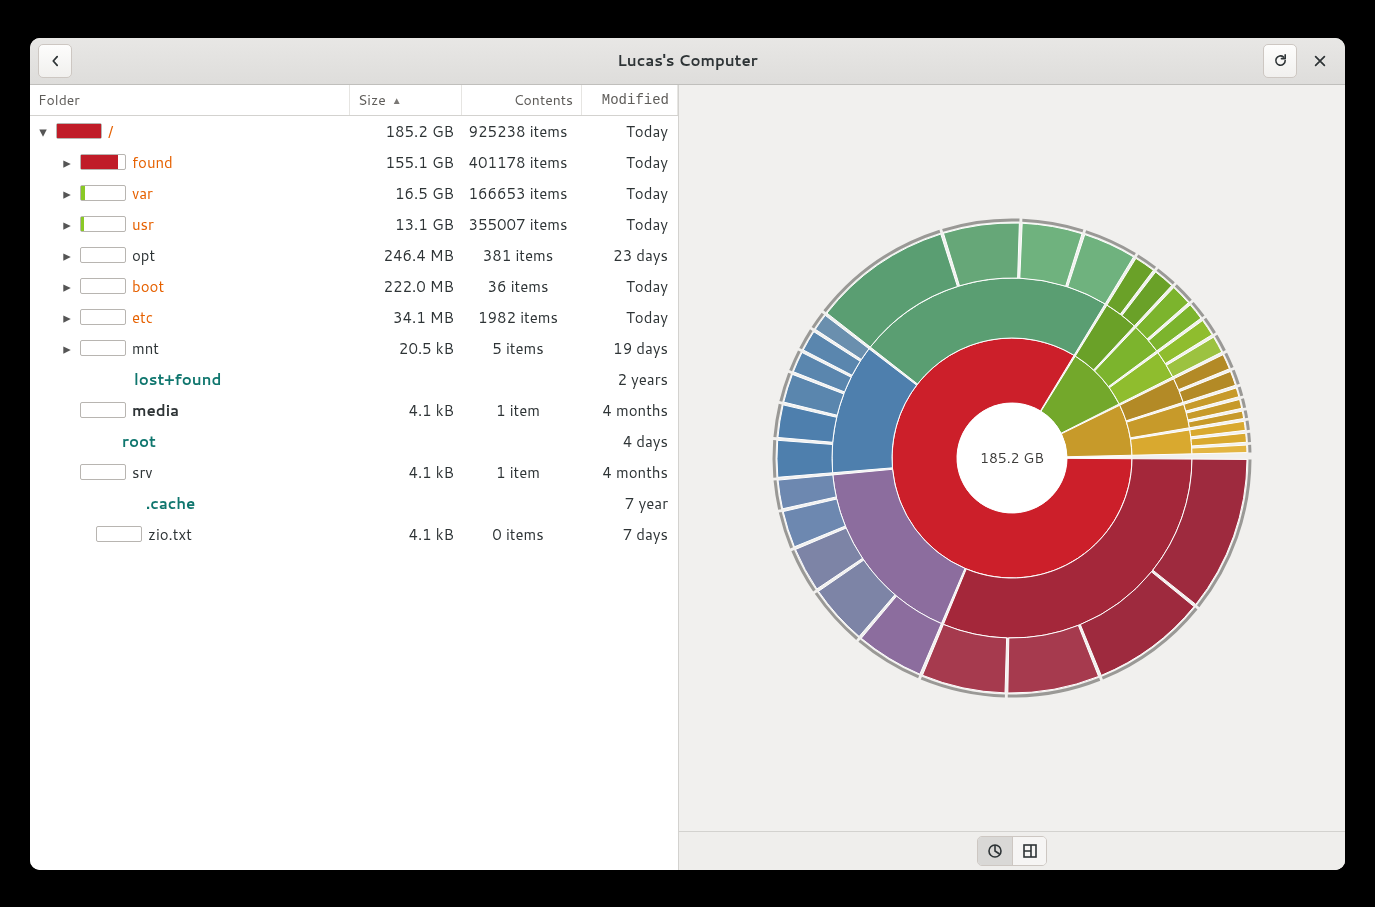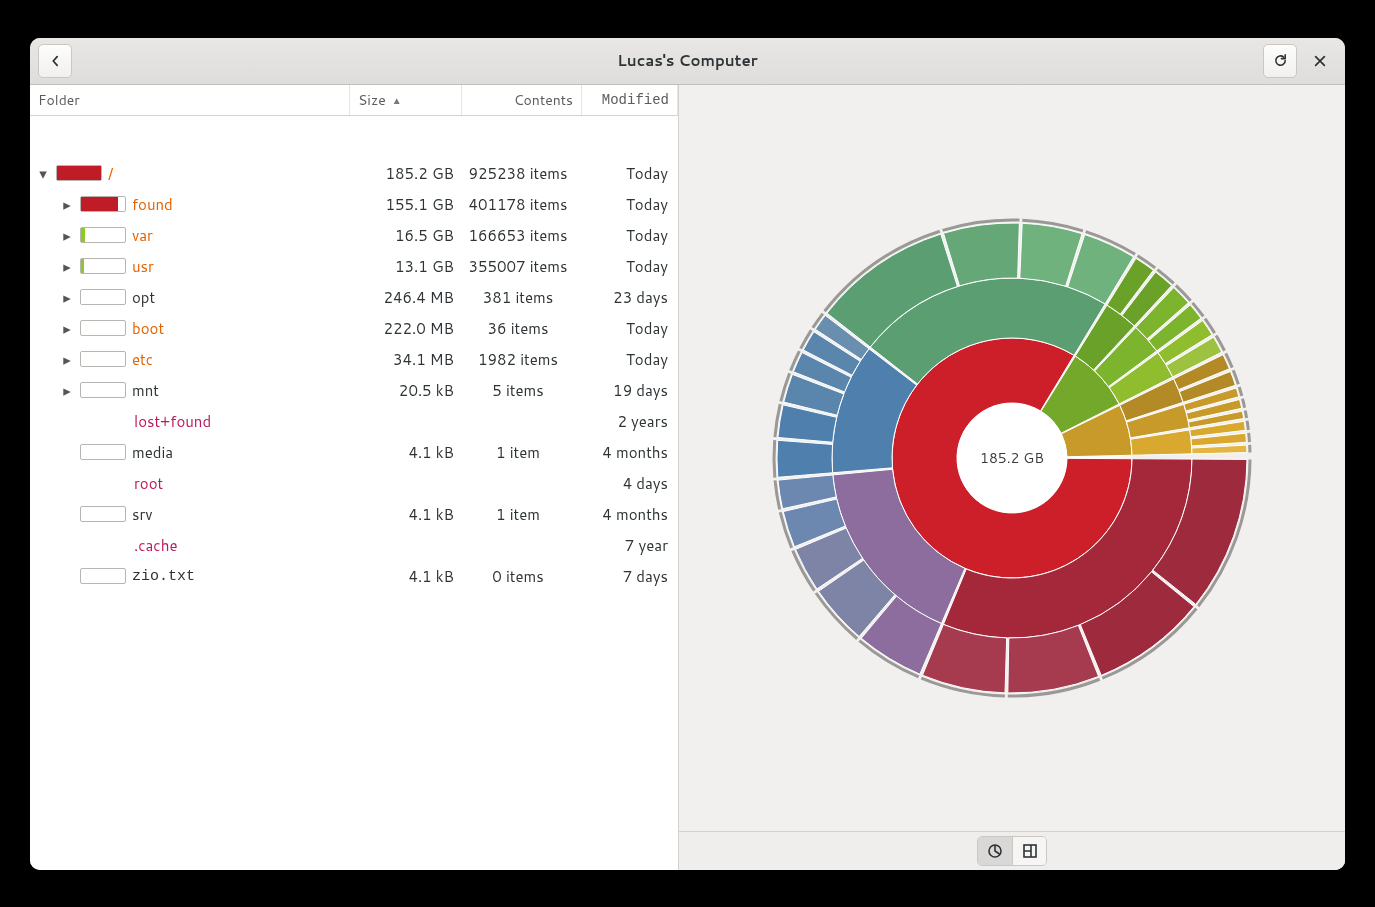--- a/index.html
+++ b/index.html
@@ -57,21 +57,20 @@
   }
   .hb-right{margin-left:auto;display:flex;gap:6px;align-items:center;}
   
   .content{flex:1;display:flex;min-height:0;}
   .left{
     width:648px;
     background:#fff;
     border-right:1px solid #d3d2cf;
     display:flex;flex-direction:column;
     min-height:0;
-    gap:42px;
   }
   .right{
     flex:1;
     background:#f1f0ee;
     display:flex;flex-direction:column;
     min-height:0;
     position:relative;
   }
   
   .tree-header{
@@ -109,21 +108,21 @@
     cursor:pointer;
   }
   .expander.blank{visibility:hidden;}
   .bar{
     width:46px;height:16px;border:1px solid #b8b5b1;border-radius:2px;
     position:relative;background:#fff;box-sizing:border-box;
   }
   .bar>span{position:absolute;left:0;top:0;bottom:0;}
   .name{white-space:nowrap;}
   .name.orange{color:#e66100;font-weight:500;}
-  .name.red{color:#be185d;font-weight:400;}
+  .name.red{color:#0f766e;font-weight:700;}
   
   .chart-wrap{
     flex:1;
     display:flex;align-items:center;justify-content:center;
     overflow:hidden;
   }
   
   .bottom-bar{
     height:38px;
     background:#efeeec;
@@ -283,33 +282,33 @@
             <div class="cell-folder" style="padding-left: 30px;">
               <span class="expander blank">▸</span>
               <span style="width: 48px;"></span>
               <span class="name red">lost+found</span>
             </div>
             <div class="cell-size"></div>
             <div class="cell-contents"></div>
             <div class="cell-modified">2 years</div>
           </div>
           <div class="row">
-            <div class="cell-folder" style="padding-left: 30px;">
+            <div class="cell-folder" style="padding-left: 30px; font-weight: bold;">
               <span class="expander blank">▸</span>
               <span class="bar">
                 <span style="width: 0%; background: rgb(138, 201, 38);"></span>
               </span>
               <span class="name ">media</span>
             </div>
             <div class="cell-size">4.1 kB</div>
             <div class="cell-contents">1 item</div>
             <div class="cell-modified">4 months</div>
           </div>
           <div class="row">
-            <div class="cell-folder" style="padding-left: 30px; align-items: flex-end;">
+            <div class="cell-folder" style="padding-left: 18px; align-items: flex-end;">
               <span class="expander blank">▸</span>
               <span style="width: 48px;"></span>
               <span class="name red">root</span>
             </div>
             <div class="cell-size"></div>
             <div class="cell-contents"></div>
             <div class="cell-modified">4 days</div>
           </div>
           <div class="row">
             <div class="cell-folder" style="padding-left: 30px;">
@@ -317,31 +316,31 @@
               <span class="bar">
                 <span style="width: 0%; background: rgb(138, 201, 38);"></span>
               </span>
               <span class="name ">srv</span>
             </div>
             <div class="cell-size">4.1 kB</div>
             <div class="cell-contents">1 item</div>
             <div class="cell-modified">4 months</div>
           </div>
           <div class="row">
-            <div class="cell-folder" style="padding-left: 30px;">
+            <div class="cell-folder" style="padding-left: 42px;">
               <span class="expander blank">▸</span>
               <span style="width: 48px;"></span>
               <span class="name red">.cache</span>
             </div>
             <div class="cell-size"></div>
             <div class="cell-contents"></div>
             <div class="cell-modified">7 year</div>
           </div>
           <div class="row">
-            <div class="cell-folder" style="padding-left: 30px; font-family: Liberation Mono, monospace;">
+            <div class="cell-folder" style="padding-left: 46px;">
               <span class="expander blank">▸</span>
               <span class="bar">
                 <span style="width: 0%; background: rgb(138, 201, 38);"></span>
               </span>
               <span class="name ">zio.txt</span>
             </div>
             <div class="cell-size">4.1 kB</div>
             <div class="cell-contents">0 items</div>
             <div class="cell-modified">7 days</div>
           </div>

